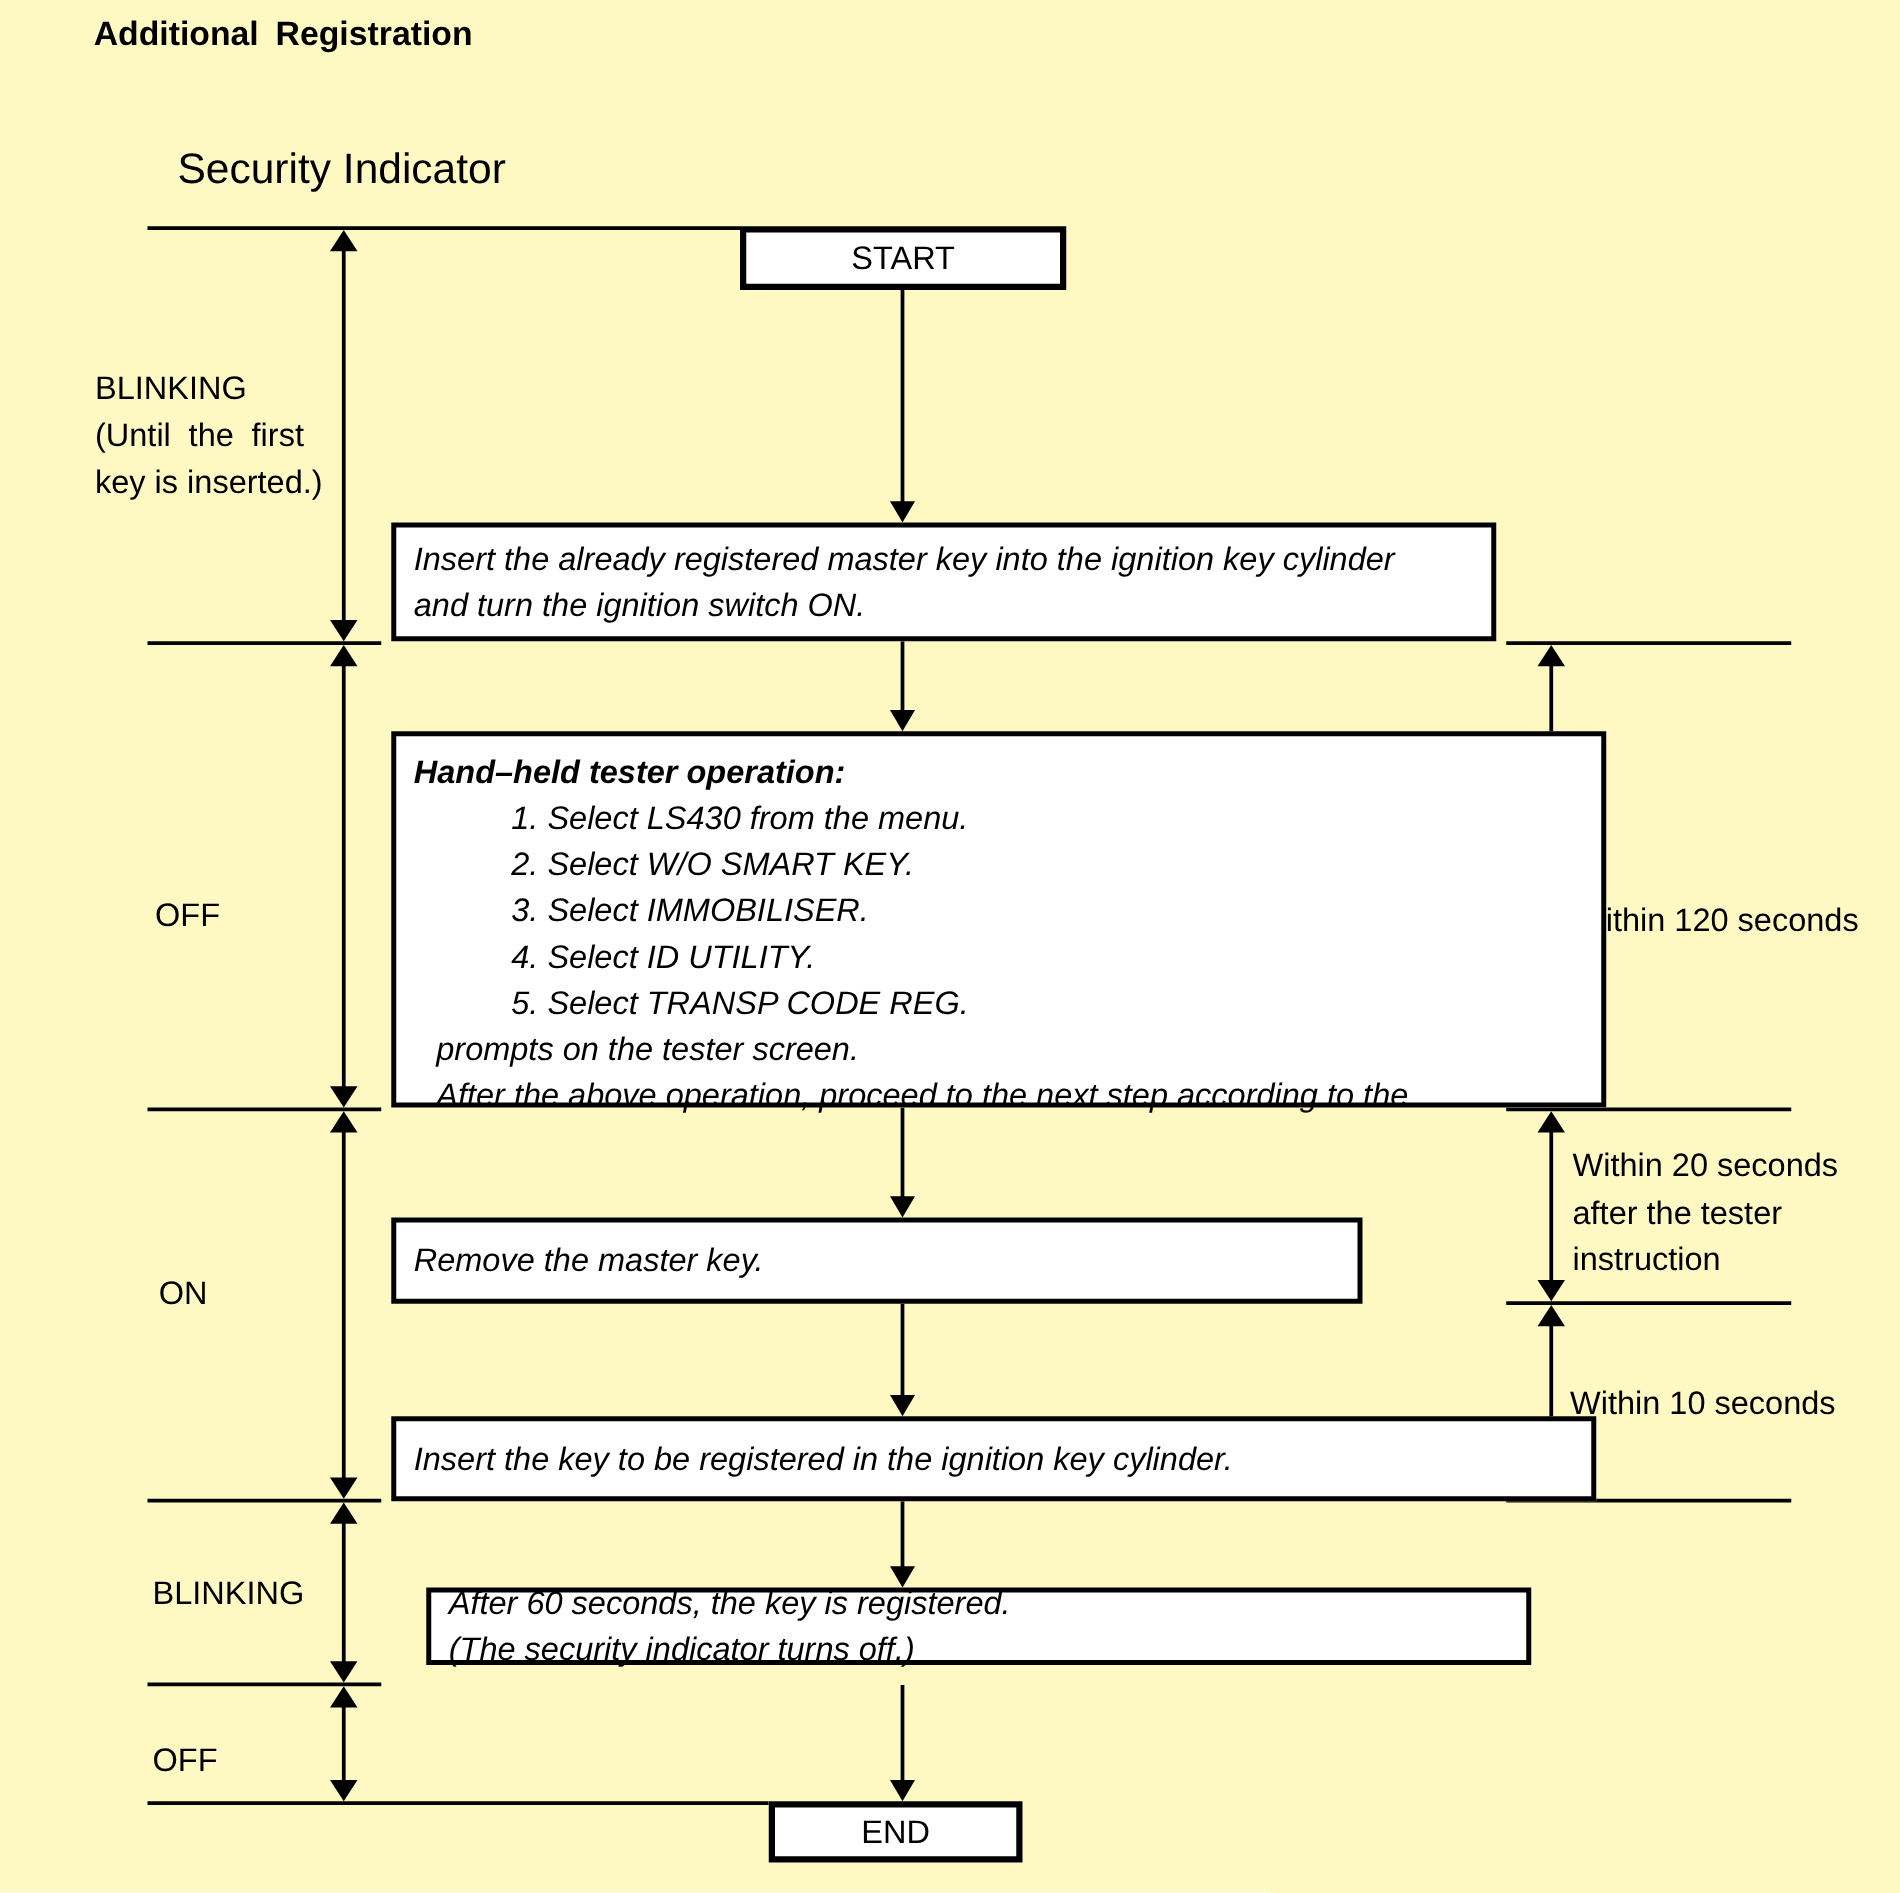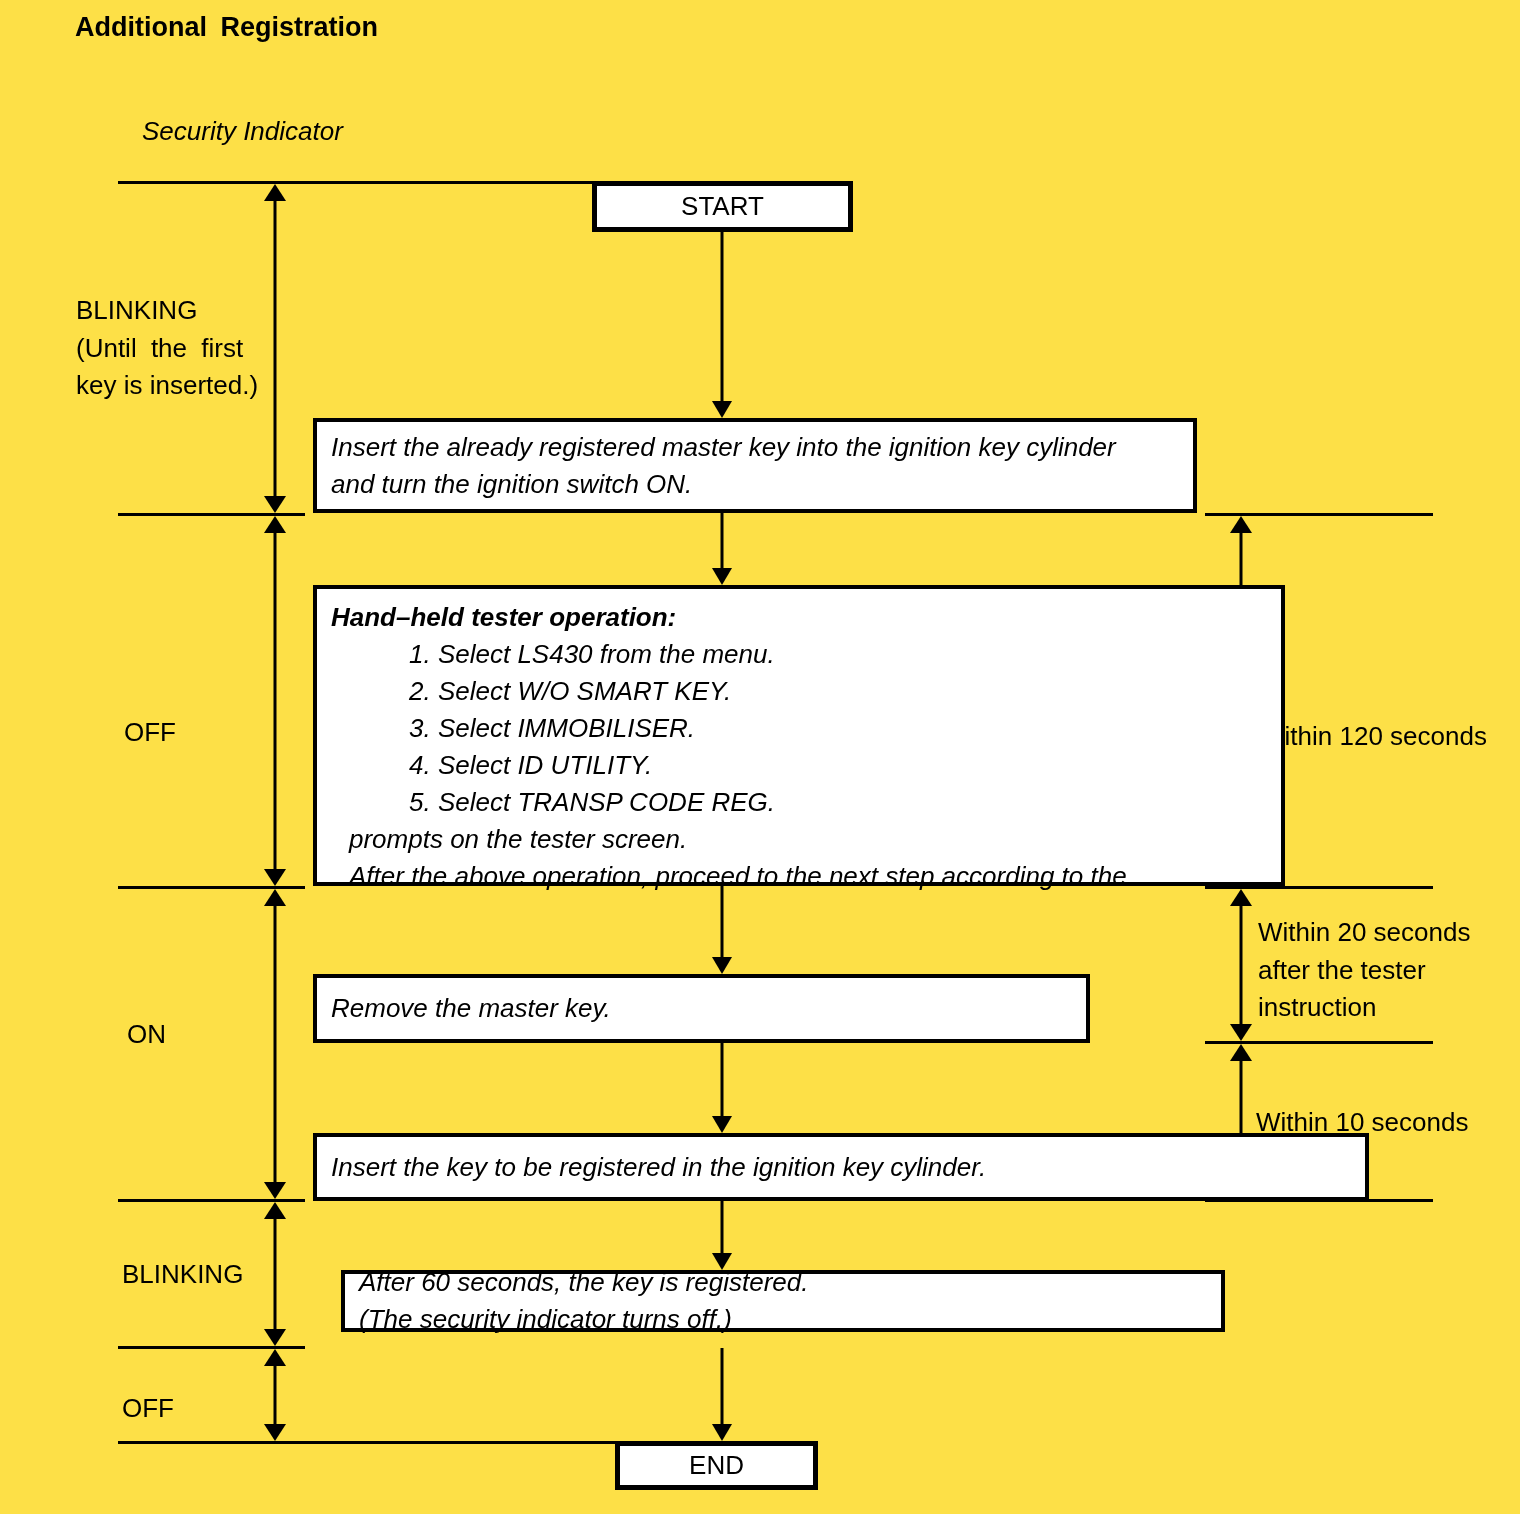--- a/index.html
+++ b/index.html
@@ -1,25 +1,25 @@
 <!DOCTYPE html>
 <html><head>
 <meta charset="utf-8">
 <style>
   html,body{margin:0;padding:0;background:#ffffff;}
   .canvas{
-    position:relative;width:1520px;height:1514px;background:#fde047;
+    position:relative;width:1520px;height:1514px;background:#fef9c3;
     font-family:"Liberation Sans","DejaVu Sans",sans-serif;color:#000;
     overflow:hidden;
   }
   .page-title{
     position:absolute;left:75px;top:12px;font-size:27px;font-weight:bold;
     word-spacing:6px;white-space:nowrap;
   }
-  .axis-label{position:absolute;left:142px;top:116px;font-size:26px;white-space:nowrap;font-style:italic;}
+  .axis-label{position:absolute;left:142px;top:116px;font-size:34px;white-space:nowrap;}
   .hline{position:absolute;height:3px;background:#000;}
   
   .box{
     position:absolute;box-sizing:border-box;border:4px solid #000;background:#fff;
     font-size:26px;line-height:37px;
   }
   .terminal{border-width:5px;display:flex;align-items:center;justify-content:center;}
   .proc{padding-left:14px;font-style:italic;}
   .center-v{display:flex;flex-direction:column;justify-content:center;}
   .pad-top{padding-top:10px;}
@@ -161,21 +161,21 @@
     <div class="bx-item">4. Select ID UTILITY.</div>
     <div class="bx-item">5. Select TRANSP CODE REG.</div>
     <div class="bx-footer">prompts on the tester screen.</div>
     <div class="bx-footer">After the above operation, proceed to the next step according to the</div>
   </div>
 
   <div class="box proc center-v" style="left:313px;top:974px;width:777px;height:69px;">
     <div>Remove the master key.</div>
   </div>
 
-  <div class="box proc center-v" style="left:313px;top:1133px;width:1056px;height:68px;">
+  <div class="box proc center-v" style="left:313px;top:1133px;width:964px;height:68px;">
     <div>Insert the key to be registered in the ignition key cylinder.</div>
   </div>
 
   <div class="box proc center-v" style="left:313px;top:1270px;width:884px;height:62px;margin-left:28px;">
     <div>After 60 seconds, the key is registered.</div>
     <div>(The security indicator turns off.)</div>
   </div>
 
   <div class="box terminal" style="left:615px;top:1441px;width:203px;height:49px;">END</div>
 

